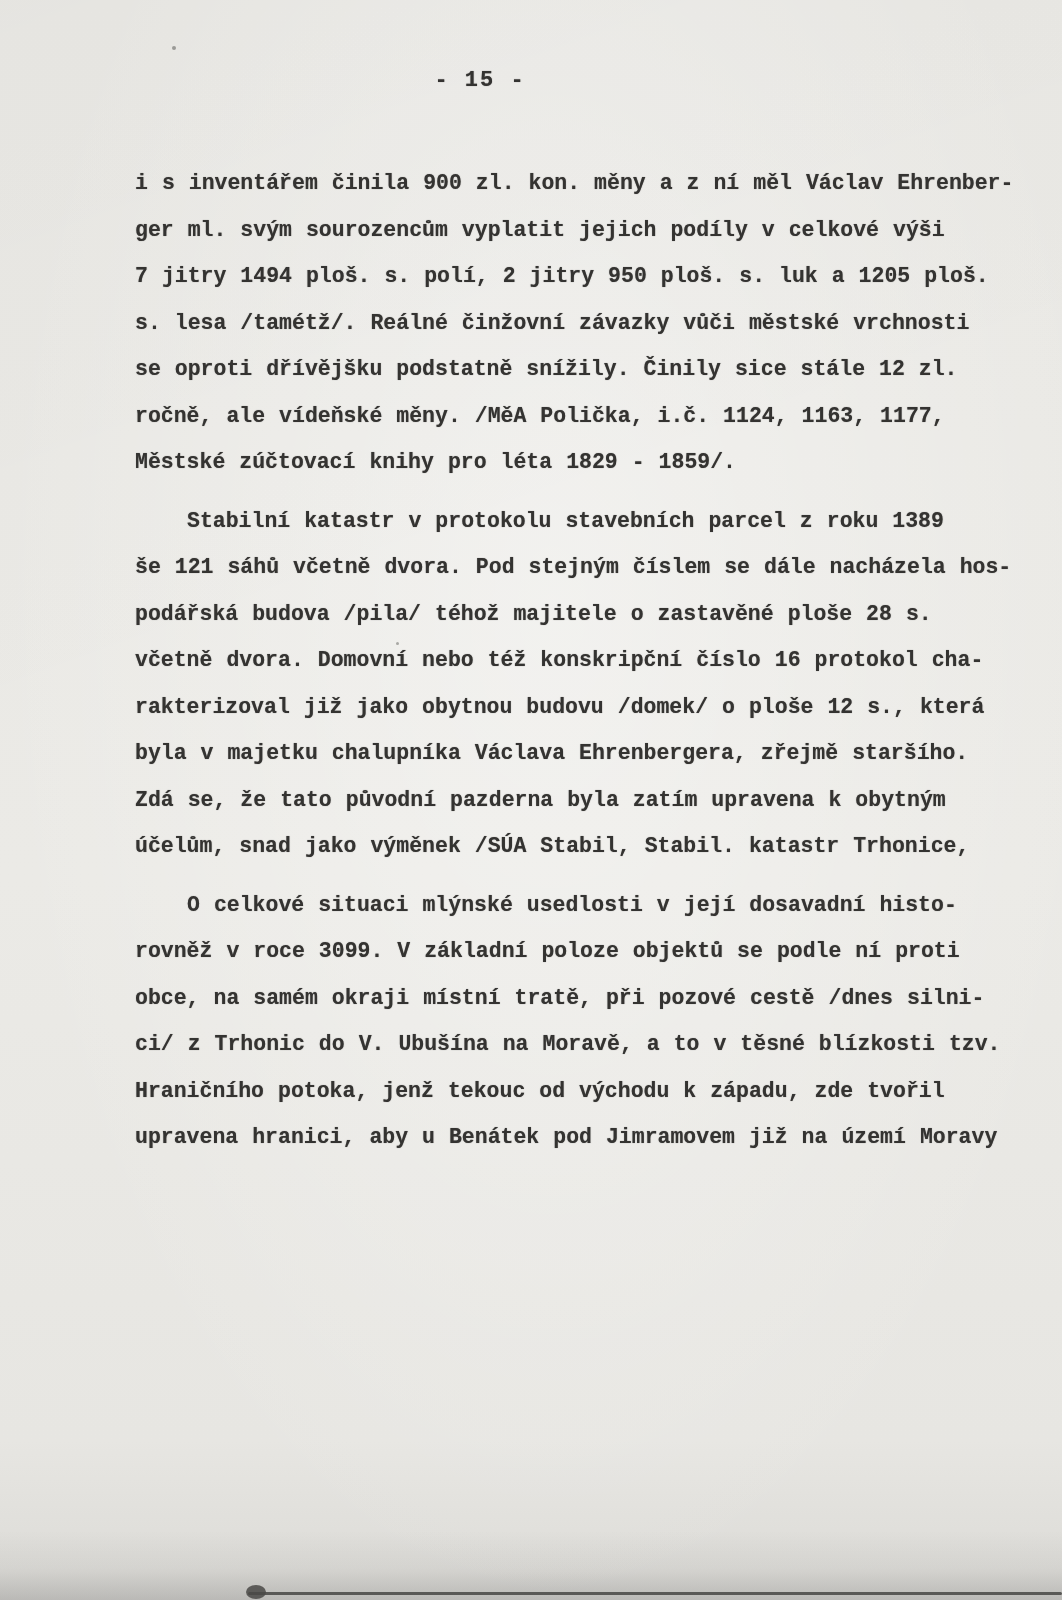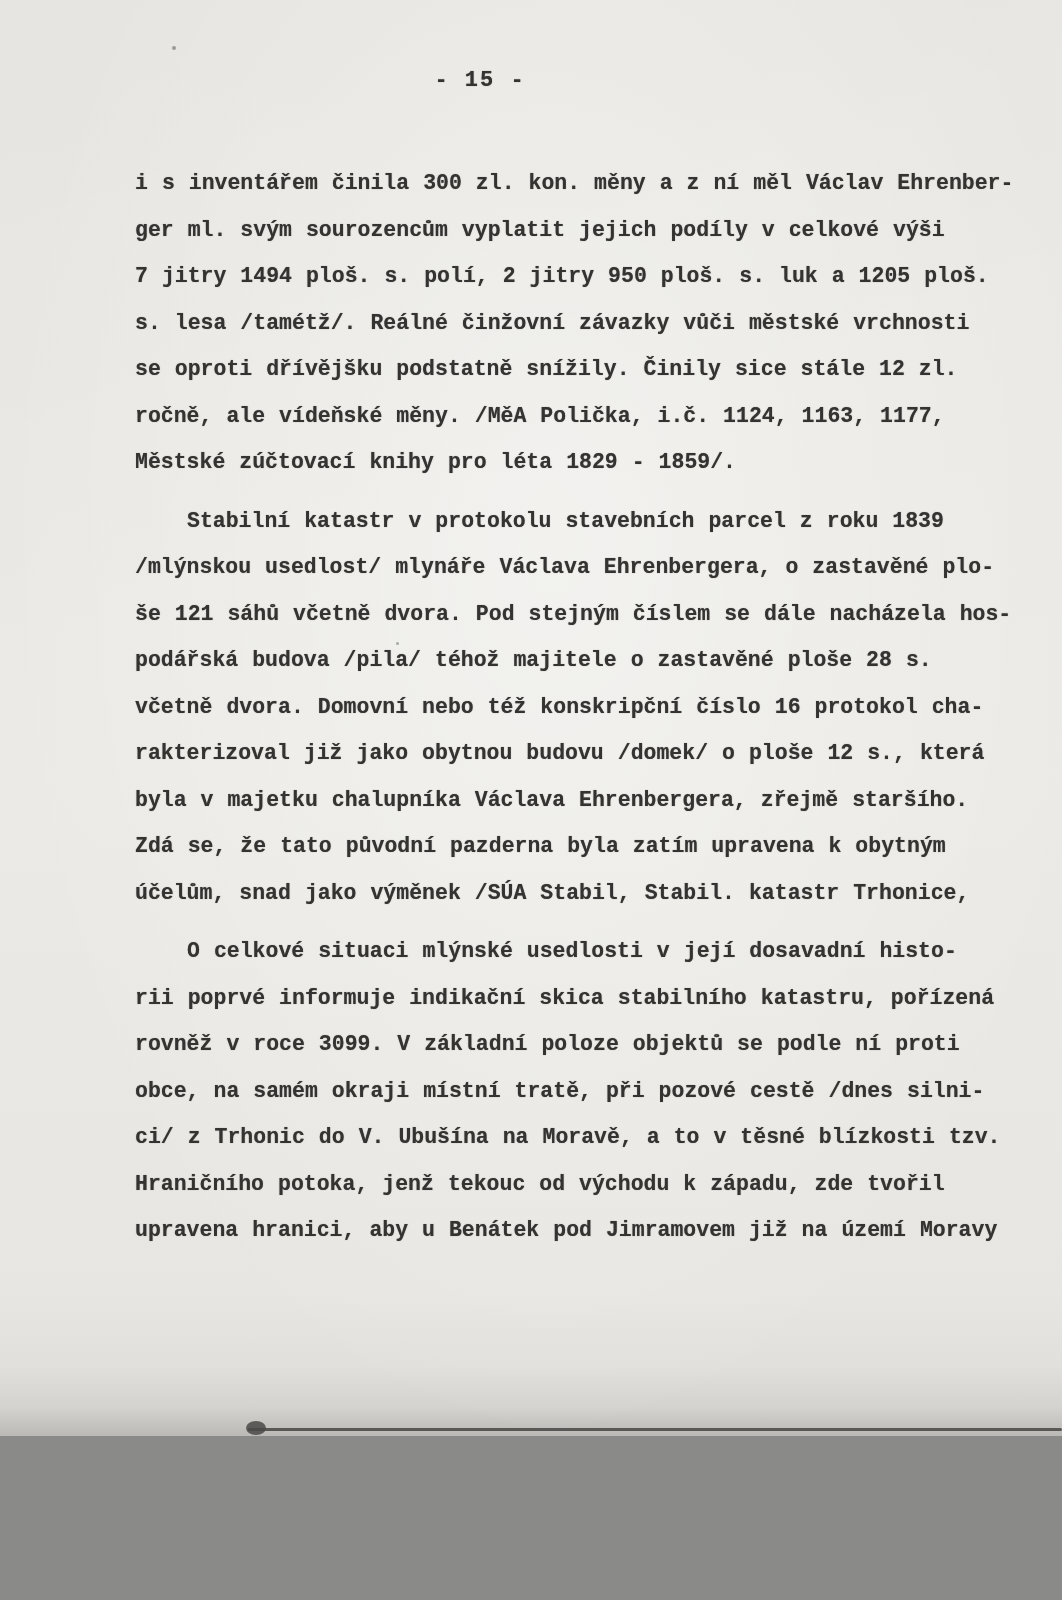--- a/index.html
+++ b/index.html
@@ -3,21 +3,21 @@
 <meta charset="utf-8">
 <style>
   html, body {
     margin: 0;
     padding: 0;
     background: #8a8a88;
   }
   .page {
     position: relative;
     width: 1062px;
-    height: 1436px;
+    height: 1600px;
     margin: 0 auto;
     overflow: hidden;
     background:
       radial-gradient(ellipse at 52% 38%, rgba(255,255,255,0.38), rgba(255,255,255,0) 72%),
       linear-gradient(160deg, rgba(0,0,0,0.015) 0%, rgba(0,0,0,0) 40%),
       linear-gradient(180deg, #e9e8e4 0%, #ebeae6 55%, #e7e6e2 90%, #dddcd8 98%, #cfcecb 100%);
     font-family: "Liberation Mono", "DejaVu Sans Mono", monospace;
     font-weight: bold;
     color: #343331;
   }
@@ -90,44 +90,42 @@
 </head>
 <body>
 
 <div class="page">
 
   <div class="page-number">- 15 -</div>
 
   <div class="body-text">
 
     <p class="para">
-      <span class="line">i s inventářem činila 300 zl. kon. měny a z ní měl Václav Ehrenber-</span>
+      <span class="line">i s inventářem činila 900 zl. kon. měny a z ní měl Václav Ehrenber-</span>
       <span class="line">ger ml. svým sourozencům vyplatit jejich podíly v celkové výši</span>
       <span class="line">7 jitry 1494 ploš. s. polí, 2 jitry 950 ploš. s. luk a 1205 ploš.</span>
       <span class="line">s. lesa /tamétž/. Reálné činžovní závazky vůči městské vrchnosti</span>
       <span class="line">se oproti dřívějšku podstatně snížily. Činily sice stále 12 zl.</span>
       <span class="line">ročně, ale vídeňské měny. /MěA Polička, i.č. 1124, 1163, 1177,</span>
       <span class="line">Městské zúčtovací knihy pro léta 1829 - 1859/.</span>
     </p>
 
     <p class="para">
-      <span class="line indent">Stabilní katastr v protokolu stavebních parcel z roku 1839</span>
-      <span class="line">/mlýnskou usedlost/ mlynáře Václava Ehrenbergera, o zastavěné plo-</span>
+      <span class="line indent">Stabilní katastr v protokolu stavebních parcel z roku 1389</span>
       <span class="line">še 121 sáhů včetně dvora. Pod stejným číslem se dále nacházela hos-</span>
       <span class="line">podářská budova /pila/ téhož majitele o zastavěné ploše 28 s.</span>
       <span class="line">včetně dvora. Domovní nebo též konskripční číslo 16 protokol cha-</span>
       <span class="line">rakterizoval již jako obytnou budovu /domek/ o ploše 12 s., která</span>
       <span class="line">byla v majetku chalupníka Václava Ehrenbergera, zřejmě staršího.</span>
       <span class="line">Zdá se, že tato původní pazderna byla zatím upravena k obytným</span>
       <span class="line">účelům, snad jako výměnek /SÚA Stabil, Stabil. katastr Trhonice,</span>
     </p>
 
     <p class="para">
       <span class="line indent">O celkové situaci mlýnské usedlosti v její dosavadní histo-</span>
-      <span class="line">rii poprvé informuje indikační skica stabilního katastru, pořízená</span>
       <span class="line">rovněž v roce 3099. V základní poloze objektů se podle ní proti</span>
       <span class="line">obce, na samém okraji místní tratě, při pozové cestě /dnes silni-</span>
       <span class="line">ci/ z Trhonic do V. Ubušína na Moravě, a to v těsné blízkosti tzv.</span>
       <span class="line">Hraničního potoka, jenž tekouc od východu k západu, zde tvořil</span>
       <span class="line">upravena hranici, aby u Benátek pod Jimramovem již na území Moravy</span>
     </p>
 
   </div>
 
   <div class="scan-bottom-shade"></div>

